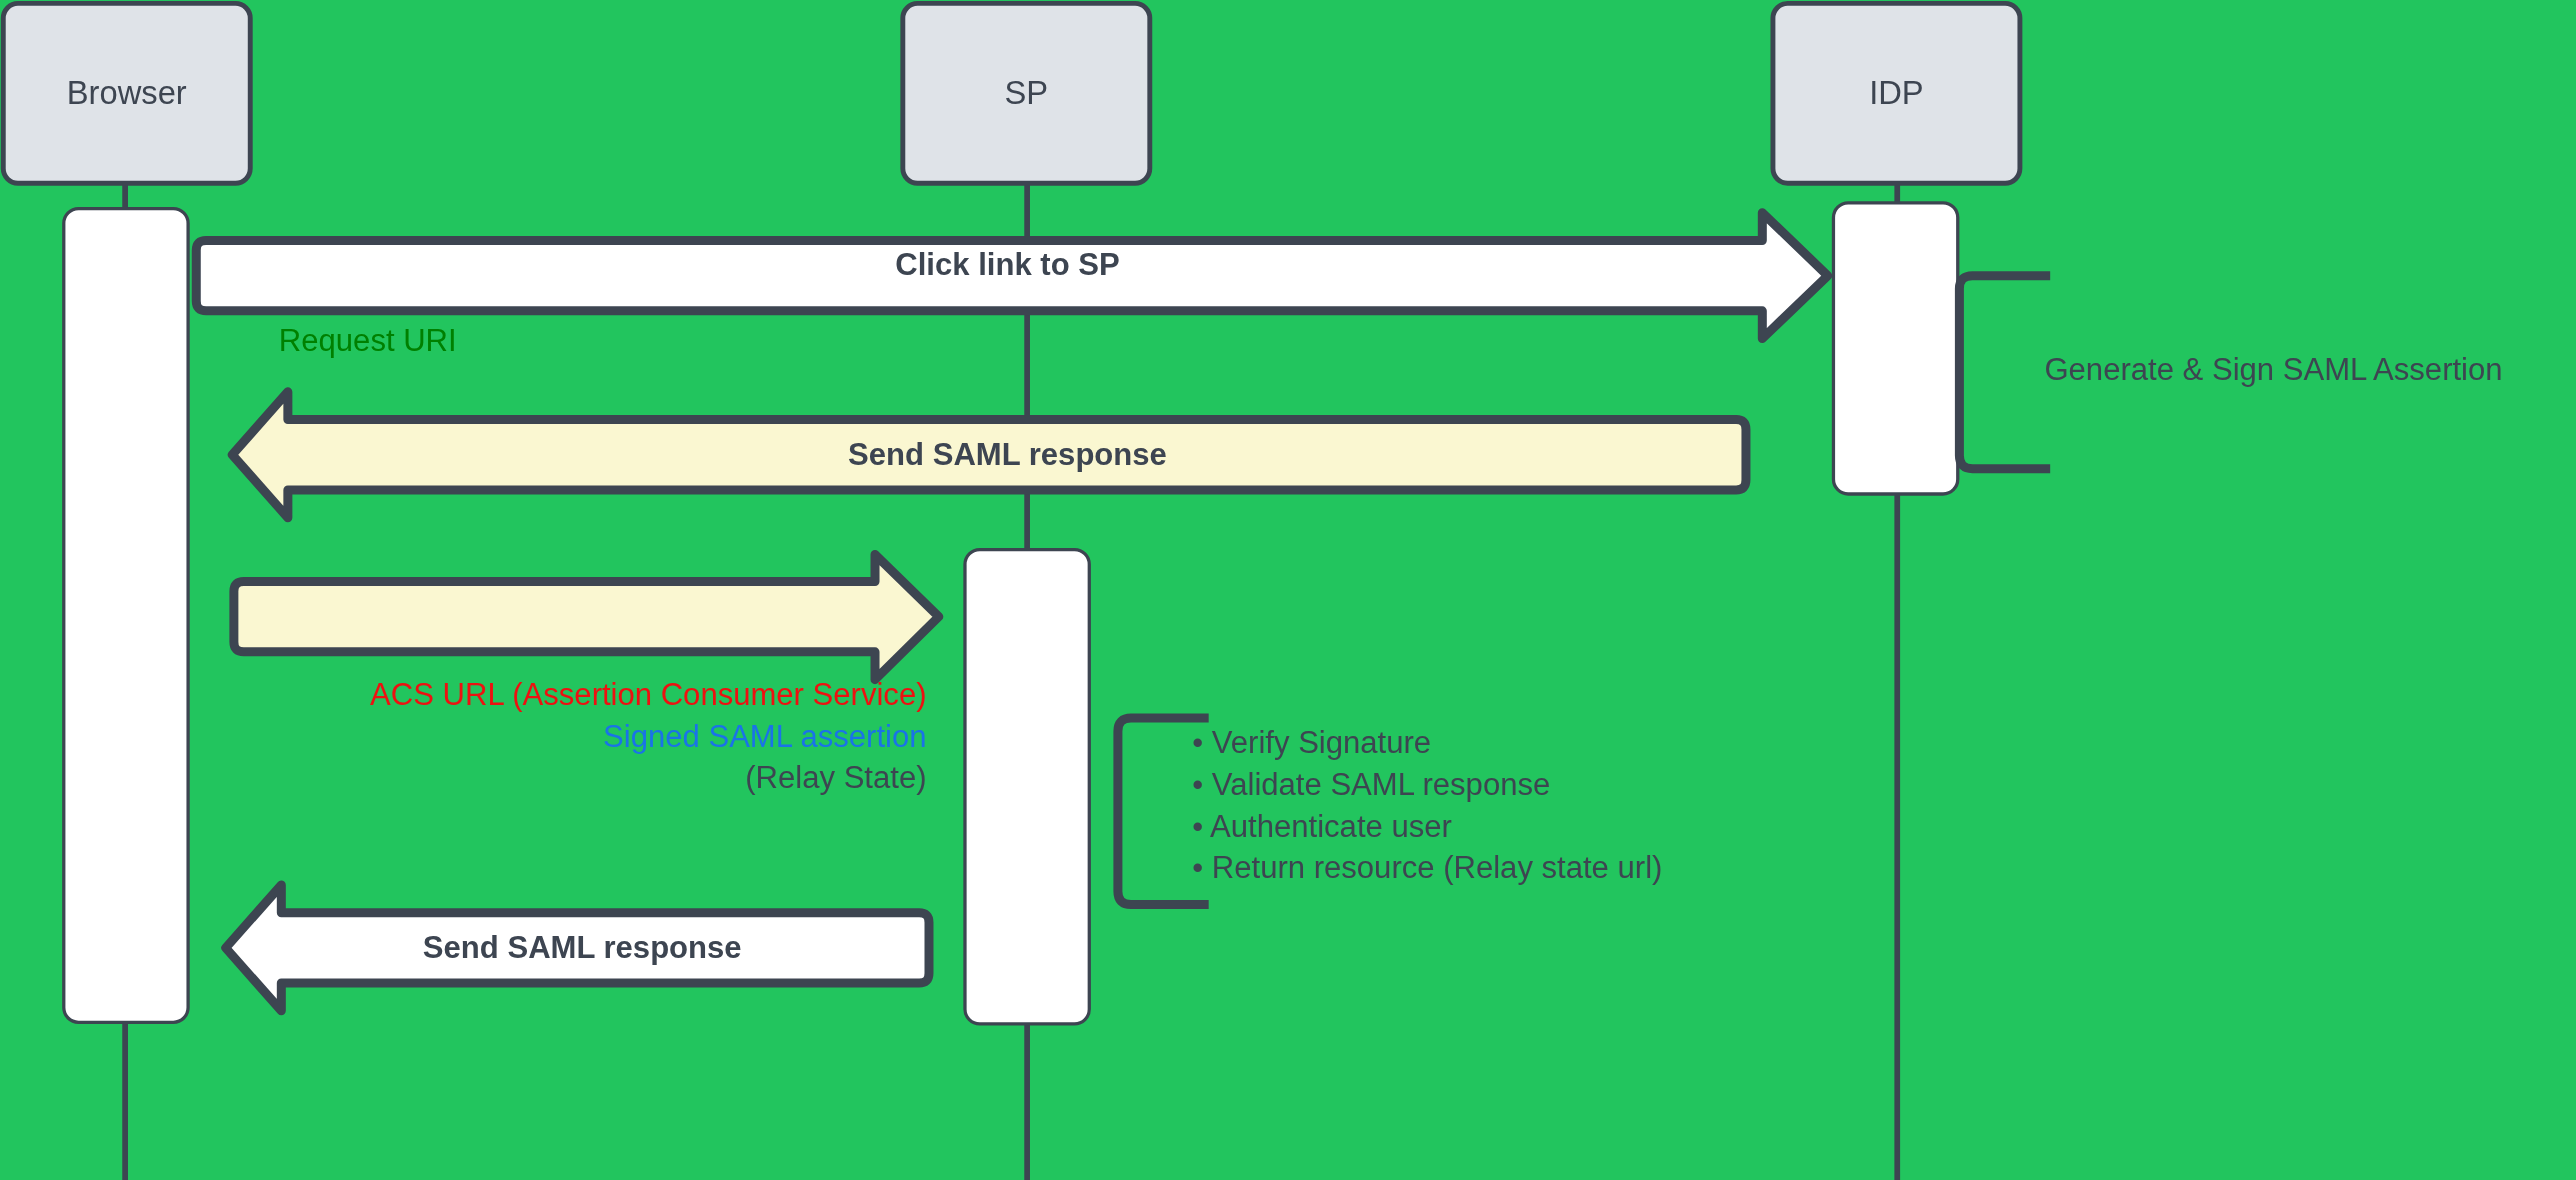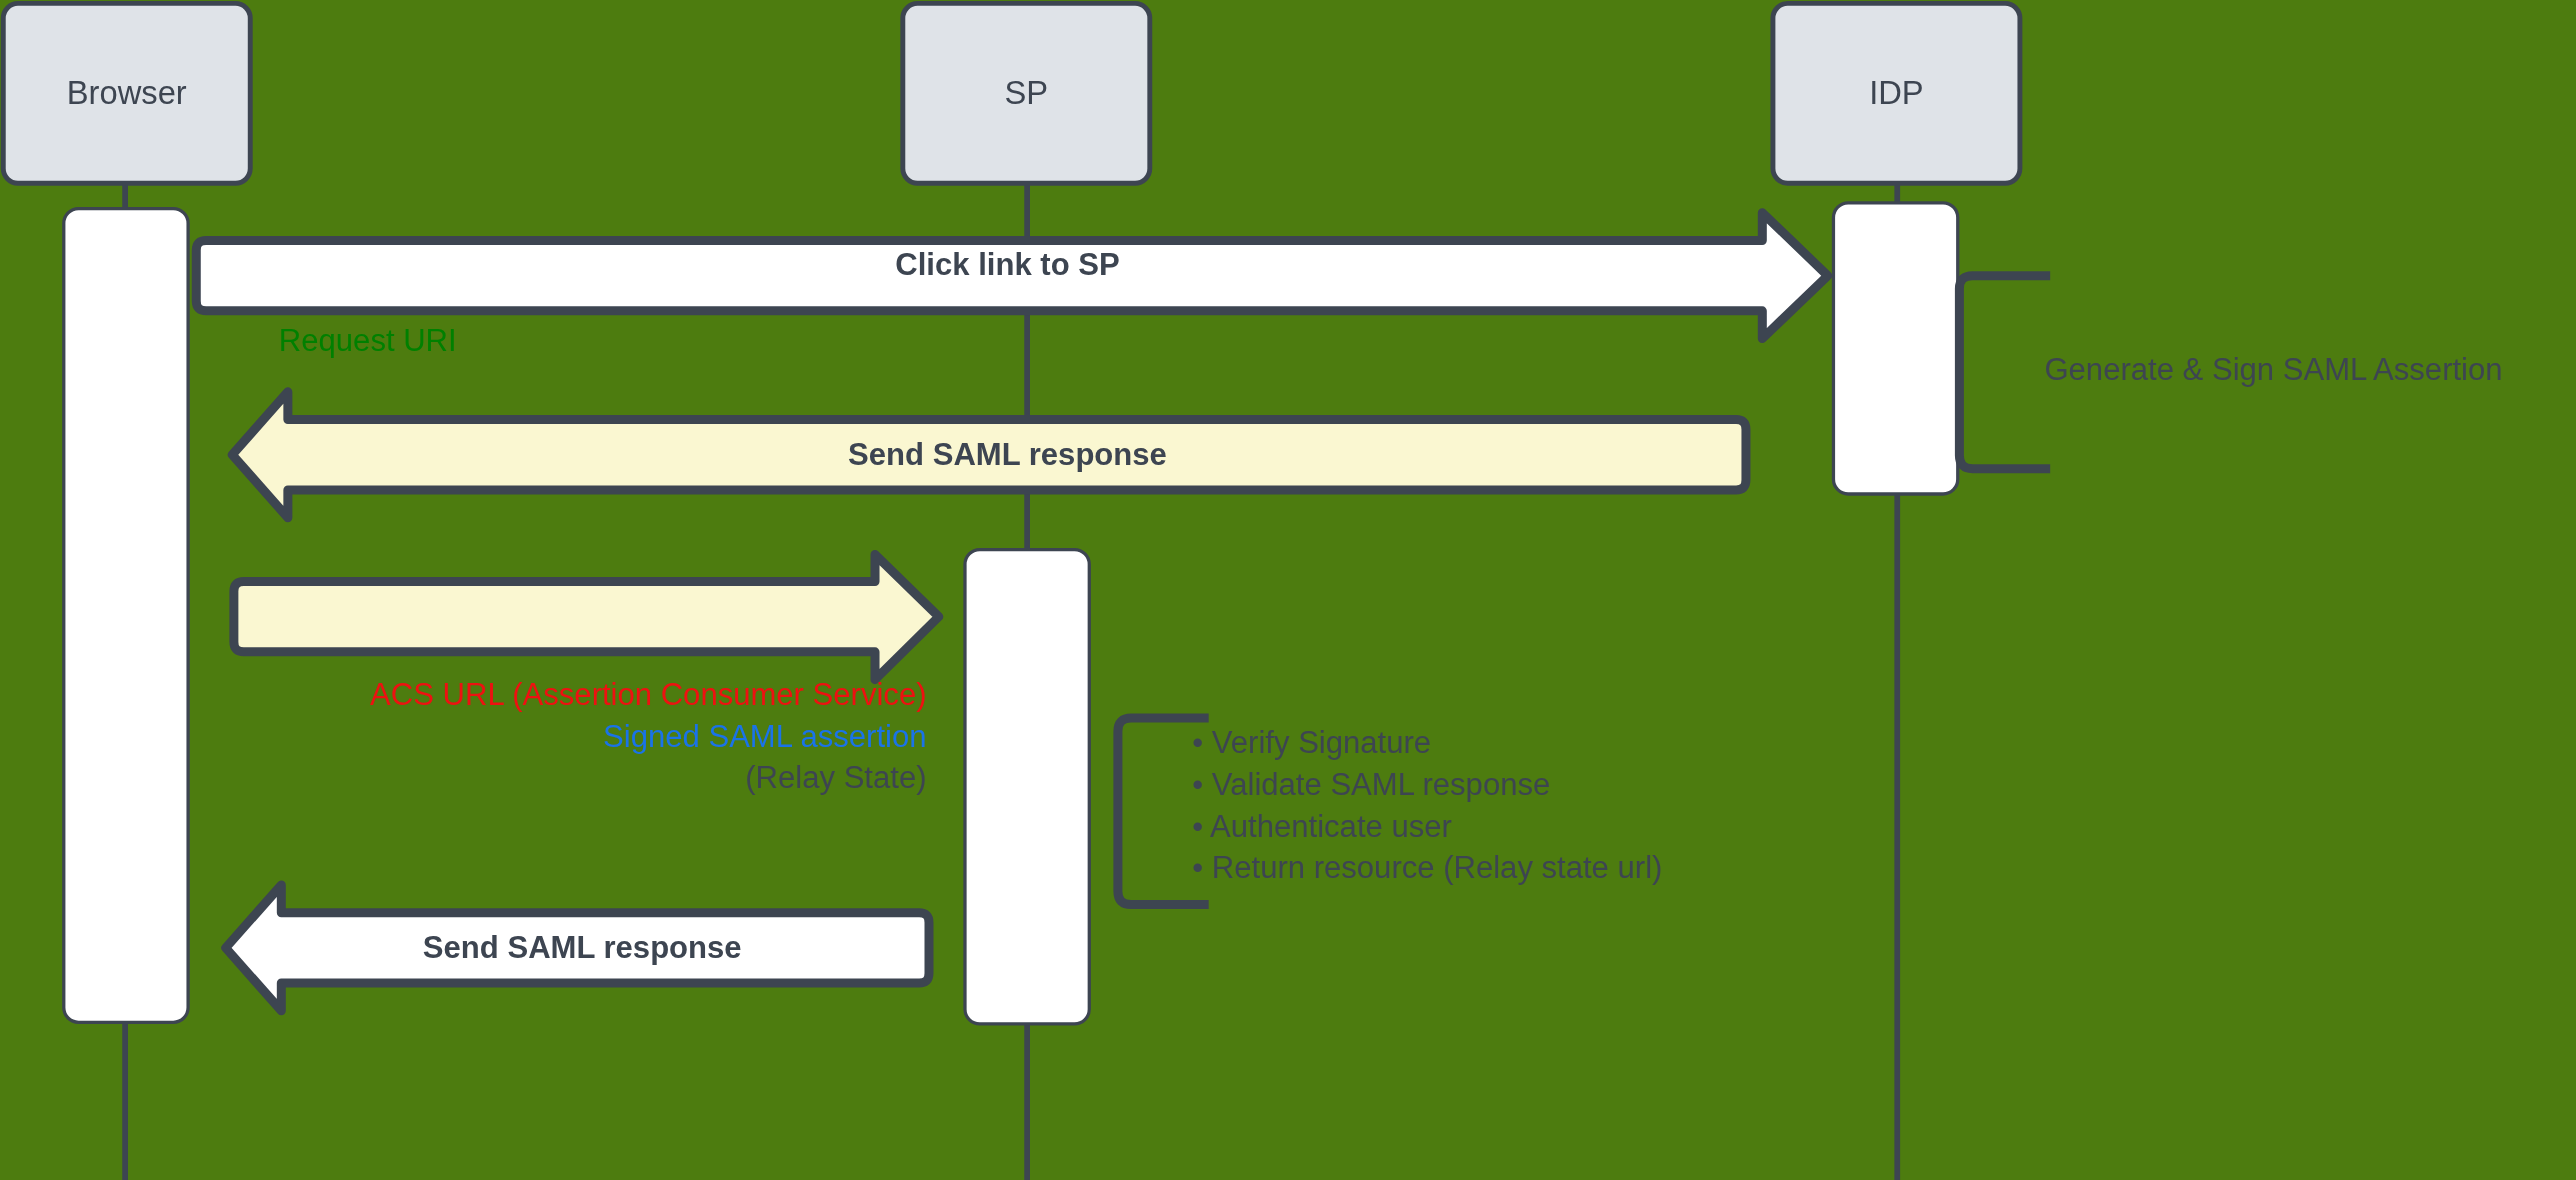--- a/index.html
+++ b/index.html
@@ -10,21 +10,21 @@
   body {
     font-family: "Liberation Sans", sans-serif;
     width: 2576px;
     height: 1181px;
     overflow: hidden;
   }
   #diagram-root {
     position: relative;
     width: 2576px;
     height: 1181px;
-    background: #4d7c0f;
+    background: #22c55e;
   }
   #seq-svg {
     position: absolute;
     top: 0;
     left: 0;
     width: 2576px;
     height: 1181px;
   }
   .participant-label {
     font-size: 40px;

